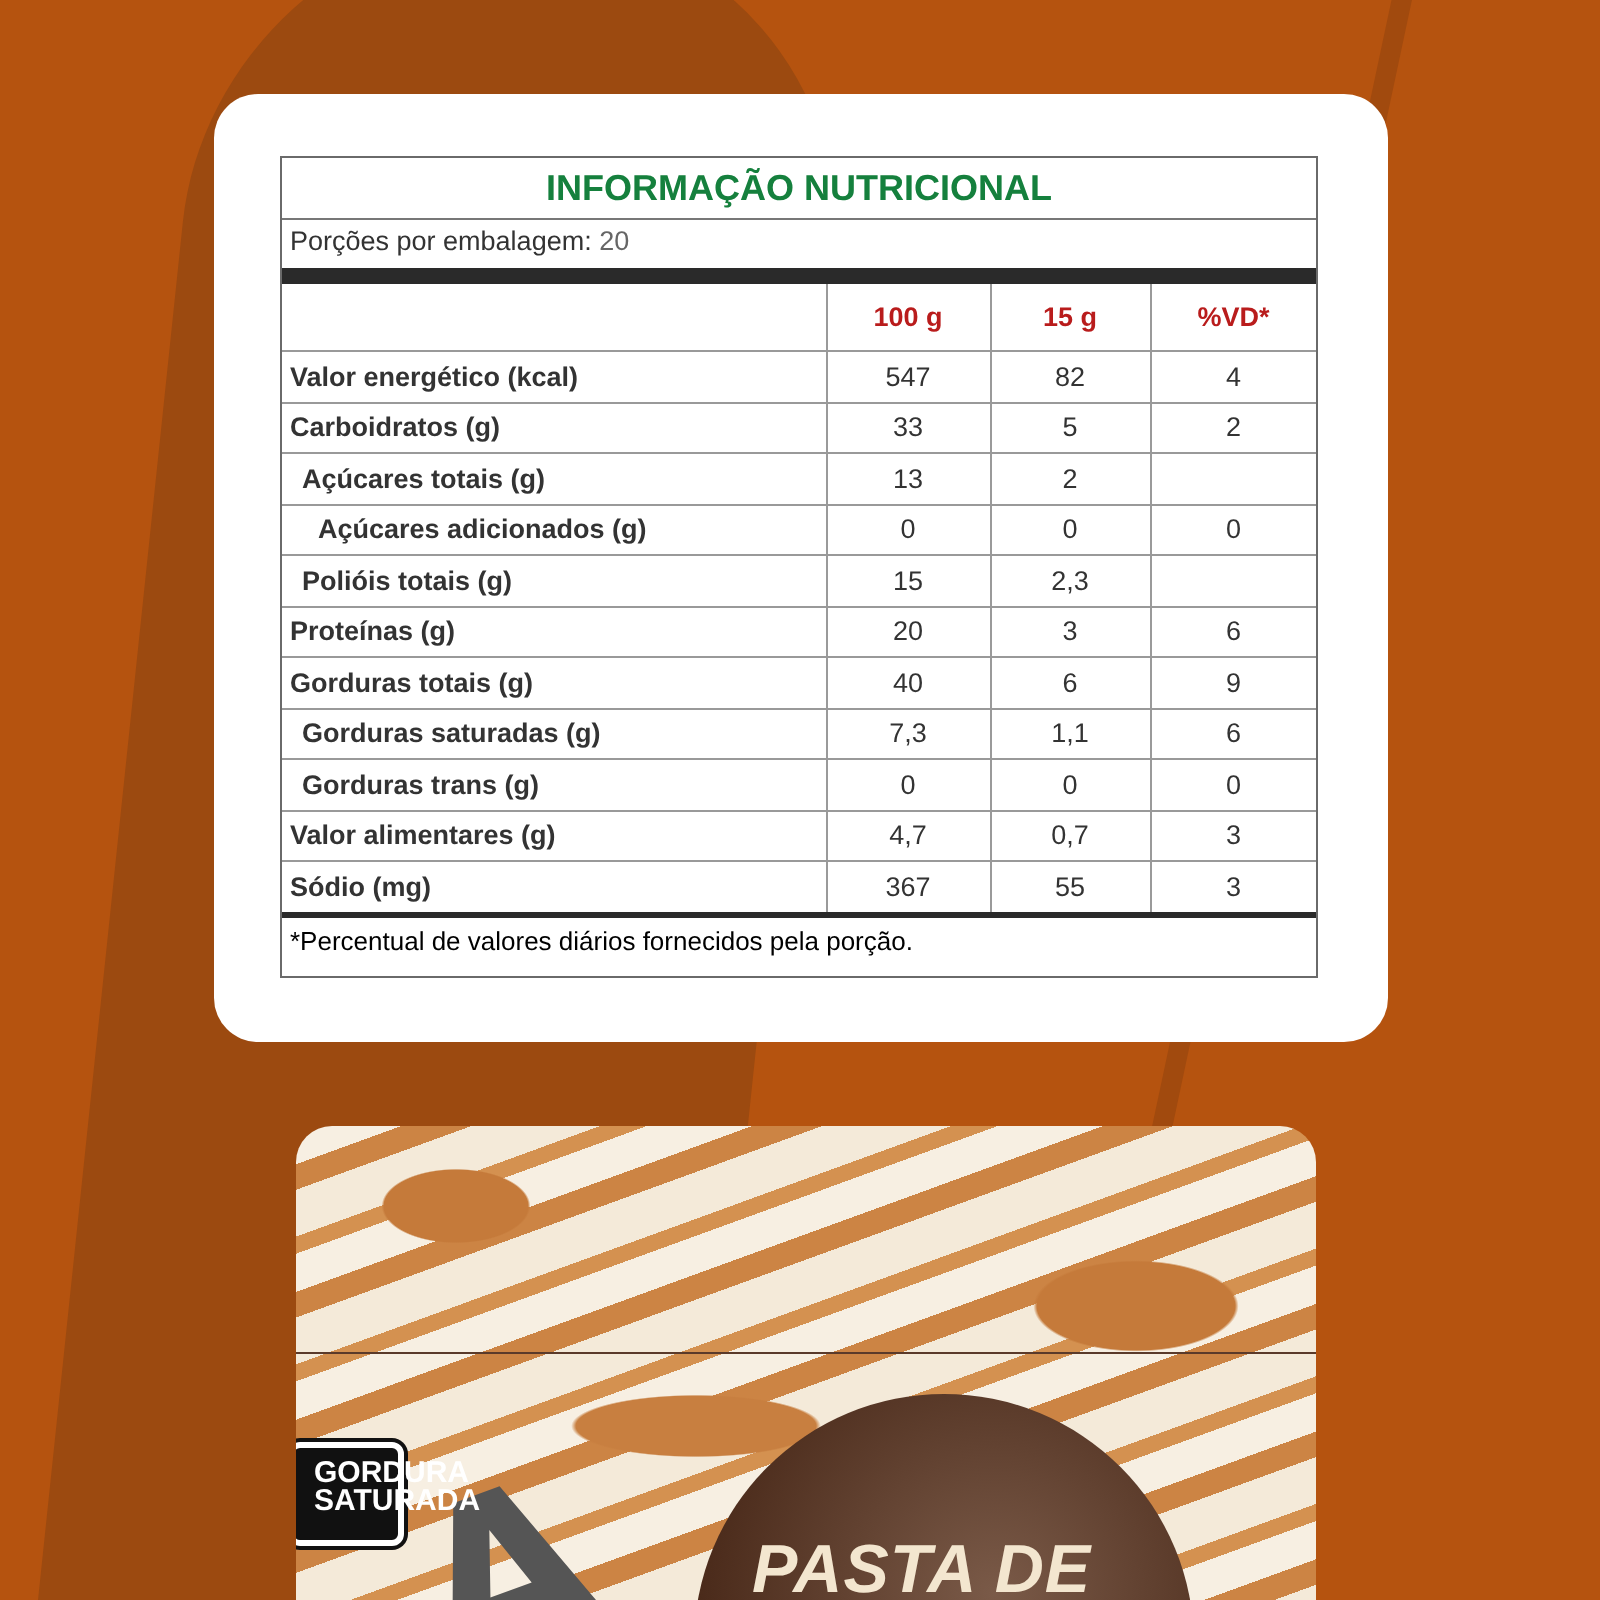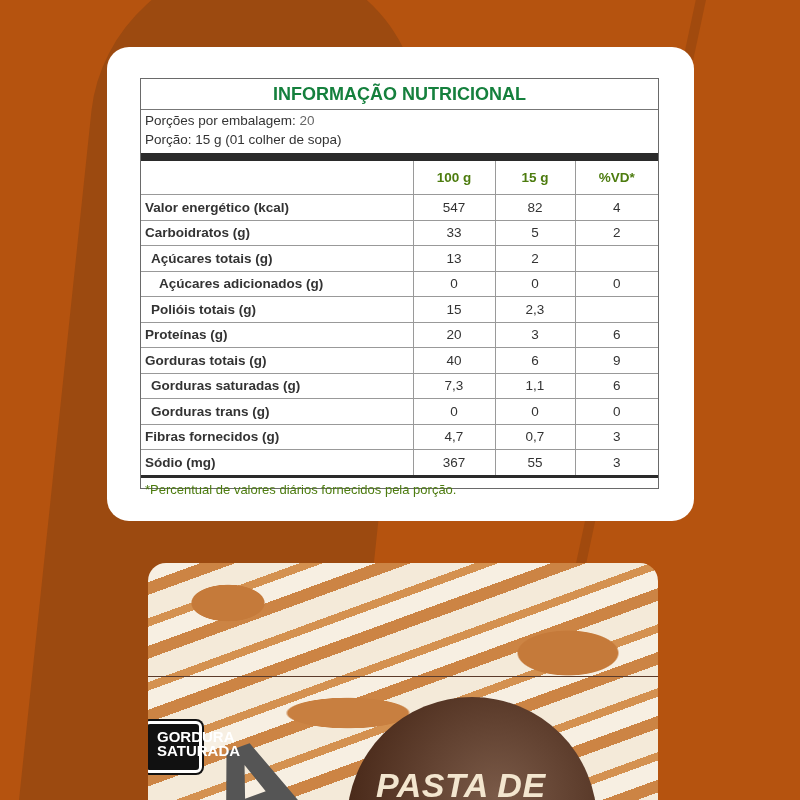--- a/index.html
+++ b/index.html
@@ -32,27 +32,27 @@
   .title {
     height: 30px; line-height: 30px; text-align: center;
     font-weight: bold; font-size: 18px; color: #15803d;
     border-bottom: 1px solid #777; margin: 0 0;
   }
   .meta { font-size: 13.5px; color: #333; padding: 2px 4px 0 4px; line-height: 17px; }
   .meta .num { color: #666; }
   .thick { height: 8px; background: #2a2a2a; margin-top: 5px; }
   table { width: 100%; border-collapse: collapse; font-size: 13.5px; color: #333; }
   td, th { border-bottom: 1px solid #999; height: 24.5px; padding: 0; }
-  th { font-weight: bold; color: #4d7c0f; height: 33px; }
+  th { font-weight: bold; color: #b91c1c; height: 33px; }
   td.c, th.c { text-align: center; border-left: 1.5px solid #9a9a9a; }
   td.n { padding-left: 4px; font-weight: bold; }
   td.i1 { padding-left: 10px; }
   td.i2 { padding-left: 18px; margin-top: 31px; }
   tr.last td { border-bottom: 3px solid #2a2a2a; }
-  .foot { font-size: 13px; color: #4d7c0f; padding: 4px 4px; }
+  .foot { font-size: 13px; color: #000000; padding: 4px 4px; }
   col.c1 { width: 272px; }
   col.c2 { width: 82px; }
   col.c3 { width: 80px; }
 
   .jar {
     position: absolute; left: 148px; top: 563px; width: 510px; height: 260px;
     border-radius: 18px 18px 0 0; overflow: hidden;
     background:
       radial-gradient(ellipse 60px 30px at 80px 40px, #c57a3a 60%, transparent 62%),
       radial-gradient(ellipse 90px 40px at 420px 90px, #c57a3a 55%, transparent 57%),
@@ -86,21 +86,20 @@
 <div class="bg-shape bg-dark"></div>
 <div class="bg-shape bg-stripe"></div>
 
 <div class="card">
   <div class="label">
     <div class="title">INFORMAÇÃO NUTRICIONAL</div>
     <div class="meta">
       <span>Porções por embalagem:</span>
       <span class="num">20</span>
     </div>
-    <div class="meta">Porção: 15 g (01 colher de sopa)</div>
     <div class="thick"></div>
     <table>
       <colgroup>
           <col class="c1">
           <col class="c2">
           <col class="c3">
           <col>
         </colgroup>
       <thead>
         <tr>
@@ -159,21 +158,21 @@
             <td class="c">1,1</td>
             <td class="c">6</td>
           </tr>
           <tr>
             <td class="n i1">Gorduras trans (g)</td>
             <td class="c">0</td>
             <td class="c">0</td>
             <td class="c">0</td>
           </tr>
           <tr>
-            <td class="n">Fibras fornecidos (g)</td>
+            <td class="n">Valor alimentares (g)</td>
             <td class="c">4,7</td>
             <td class="c">0,7</td>
             <td class="c">3</td>
           </tr>
           <tr class="last">
             <td class="n">Sódio (mg)</td>
             <td class="c">367</td>
             <td class="c">55</td>
             <td class="c">3</td>
           </tr>

